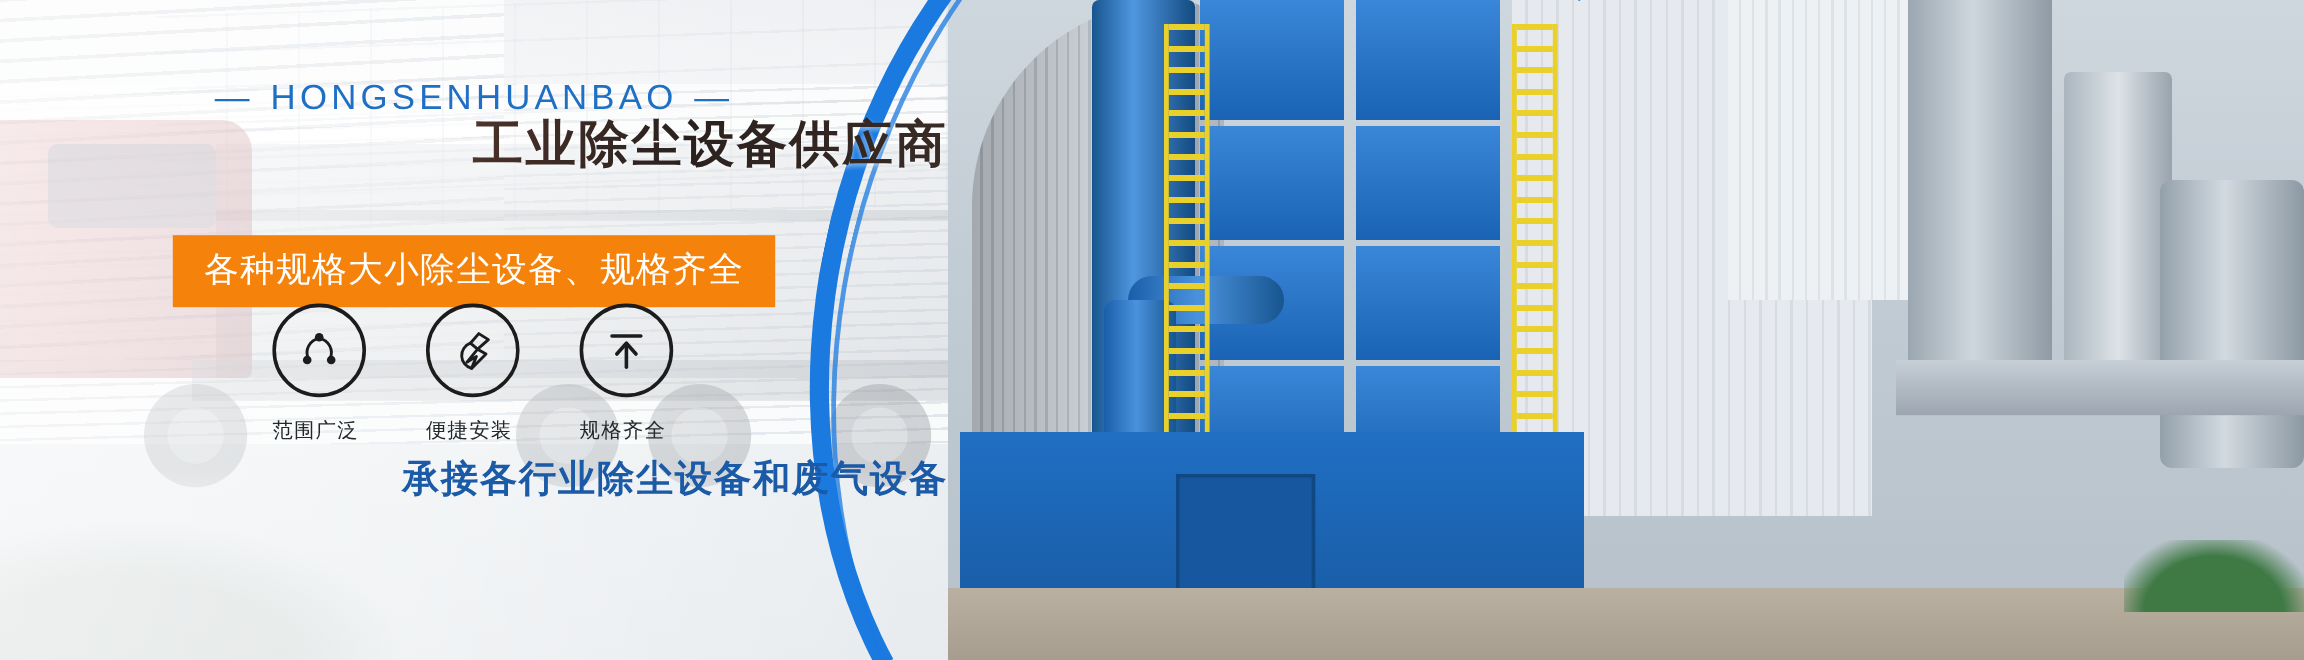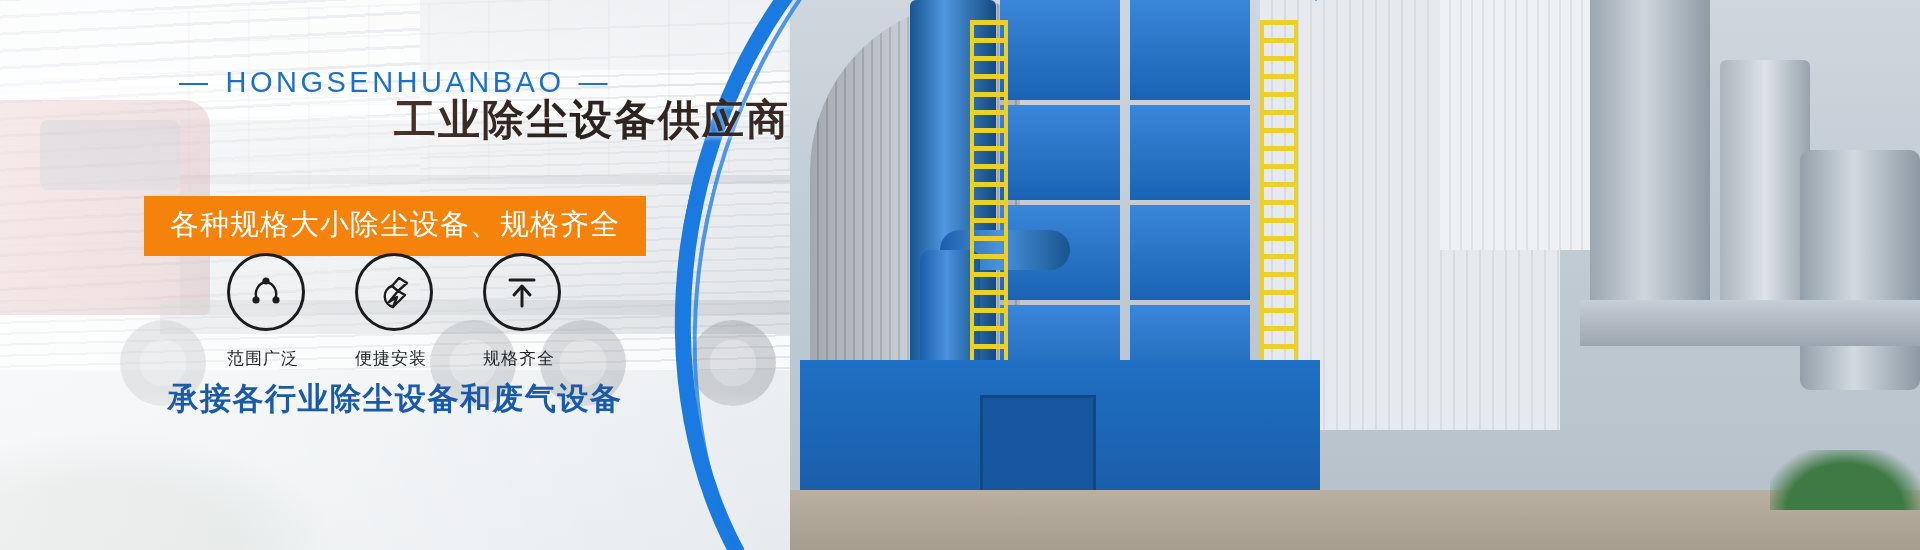--- a/index.html
+++ b/index.html
@@ -121,21 +121,21 @@
     filter:drop-shadow(0 2px 2px rgba(255,255,255,.55));}
   .subbar{position:absolute;left:50%;transform:translateX(-50%);top:196px;
     background:#f5820a;color:#fff;font-size:29px;letter-spacing:1px;
     padding:9px 26px 11px;white-space:nowrap;}
   .features{position:absolute;left:0;right:0;top:253px;display:flex;
     justify-content:center;gap:48px;}
   .feat{width:80px;display:flex;flex-direction:column;}
   .circ{width:72px;height:72px;border-radius:50%;border:3px solid #1c1c1c;
     display:flex;align-items:center;justify-content:center;background:transparent;}
   .feat-label{margin-top:16px;font-size:17px;color:#23282c;white-space:nowrap;letter-spacing:1px;}
-  .tagline{position:absolute;left:0;right:0;top:378px;text-align:center;
+  .tagline{position:absolute;left:0;right:0;top:378px;text-align:right;
     color:#1b5aa6;font-size:31px;font-weight:bold;letter-spacing:1.5px;white-space:nowrap;font-family:Liberation Serif, serif;}
 </style>
 </head>
 <body>
 
 <div class="banner">
 
   <div class="bg-left">
     <div class="wh-roof"></div>
     <div class="wh-wall"></div>

